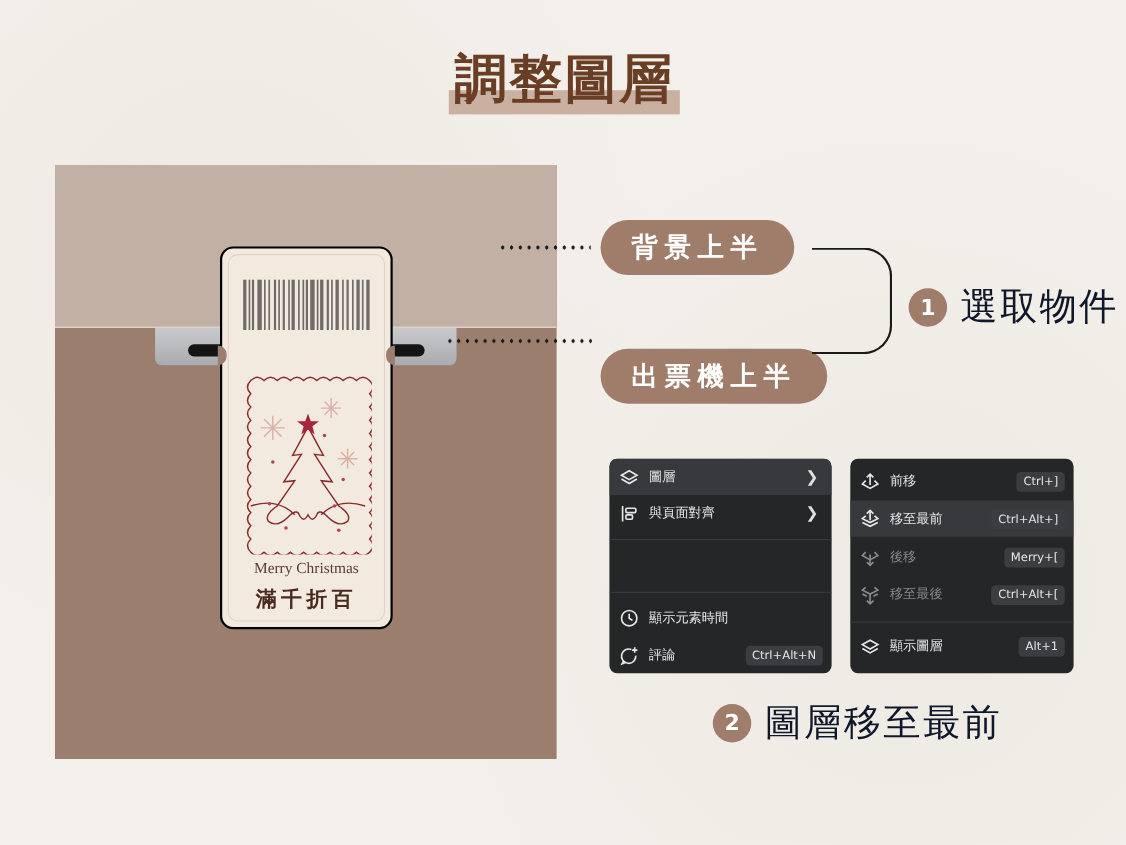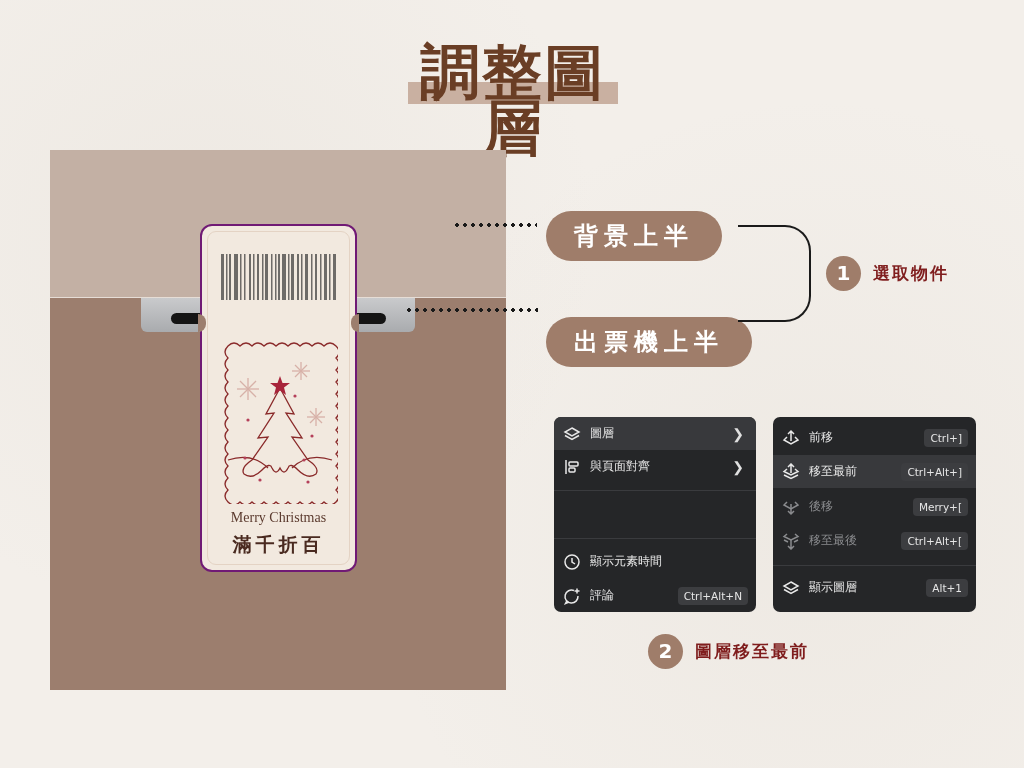--- a/index.html
+++ b/index.html
@@ -13,37 +13,37 @@
     font-family: "DejaVu Sans", sans-serif;
     color: #1c1714;
   }
   .abs { position: absolute; }
 
   
   .title-wrap { left: 408px; top: 42px; width: 210px; height: 66px; }
   .title-highlight { left: 0; top: 40px; width: 210px; height: 22px; background: #c9b0a1; }
   .title-text {
     position: absolute; left: 0; top: 2px; width: 210px; text-align: center;
-    font-size: 60px; font-weight: bold; color: #6a3e25; letter-spacing: 2px; line-height: 56px;
+    font-size: 48px; font-weight: bold; color: #6a3e25; letter-spacing: 2px; line-height: 56px;
   }
 
   
   .canvas { left: 50px; top: 150px; width: 456px; height: 540px; background: #9c7e6e; overflow: hidden; }
   .canvas-top { left: 0; top: 0; width: 456px; height: 148px; background: #c3b0a4; border-bottom: 1px solid #e6ddd6; }
 
   .printer-bar {
     left: 91px; top: 148px; width: 274px; height: 34px; border-radius: 0 0 6px 6px;
     background: linear-gradient(#c9cacc, #a9abae);
   }
   .slot-left { left: 30px; top: 15px; width: 42px; height: 11px; background: #141414; border-radius: 6px; }
   .slot-right { left: 203px; top: 15px; width: 42px; height: 11px; background: #141414; border-radius: 6px; }
 
   .ticket {
     left: 150px; top: 74px; width: 157px; height: 348px; background: #f2e9df;
-    border: 2px solid #701a75; border-radius: 12px;
+    border: 2px solid #000000; border-radius: 12px;
   }
   .ticket-inner { left: 5px; top: 5px; right: 5px; bottom: 5px; border: 1px solid #e4d3c4; border-radius: 9px; }
   .notch-l { left: -4px; top: 88px; width: 8px; height: 18px; background: #9c7e6e; border-radius: 0 8px 8px 0; }
   .notch-r { right: -4px; top: 88px; width: 8px; height: 18px; background: #9c7e6e; border-radius: 8px 0 0 8px; }
 
   .barcode { left: 19px; top: 28px; width: 116px; height: 46px; }
   .stamp { left: 20px; top: 114px; width: 116px; height: 164px; }
   .merry {
     left: 0; top: 284px; width: 153px; text-align: center; font-family: "Liberation Serif", serif;
     font-size: 14px; color: #5b3a2e;
@@ -56,34 +56,34 @@
   
   .dots { height: 4px; background-image: radial-gradient(circle, #1a1a1a 1.6px, transparent 1.8px); background-size: 8px 4px; background-repeat: repeat-x; }
   .dots-1 { left: 453px; top: 223px; width: 84px; }
   .dots-2 { left: 405px; top: 308px; width: 133px; }
 
   
   .pill {
     background: #9f7d6a; color: #fff; border-radius: 26px; height: 50px; line-height: 50px;
     text-align: center; font-size: 24px; font-weight: bold; letter-spacing: 6px;
   }
-  .pill-1 { left: 546px; top: 200px; width: 176px; margin-top: 11px; }
+  .pill-1 { left: 546px; top: 200px; width: 176px; }
   .pill-2 { left: 546px; top: 291px; width: 206px; margin-top: 26px; }
 
   
   .bracket { left: 738px; top: 225px; width: 73px; height: 97px; border: 2px solid #1a1a1a; border-left: none; border-radius: 0 26px 26px 0; }
 
   .step {
     display: flex; align-items: center; gap: 12px;
   }
   .step-circle {
     width: 35px; height: 35px; border-radius: 50%; background: #9f7d6a; color: #fff;
     font-weight: bold; font-size: 20px; text-align: center; line-height: 35px;
   }
-  .step-label { font-size: 17px; font-weight: bold; color: #7f1d1d; letter-spacing: 2px; }
+  .step-label { font-size: 34px; font-weight: normal; color: #0f172a; letter-spacing: 2px; }
   .step-1 { left: 826px; top: 256px; }
   .step-2 { left: 648px; top: 634px; }
 
   
   .menu {
     background: #252628; border-radius: 7px; color: #e8e8e8; font-size: 12px; overflow: hidden; padding-left: 48px;
   }
   .menu-a { left: 554px; top: 417px; width: 202px; height: 195px; }
   .menu-b { left: 773px; top: 417px; width: 203px; height: 195px; }
   .mi { position: absolute; left: 0; width: 100%; height: 33px; display: flex; align-items: center; padding: 0 8px; }

